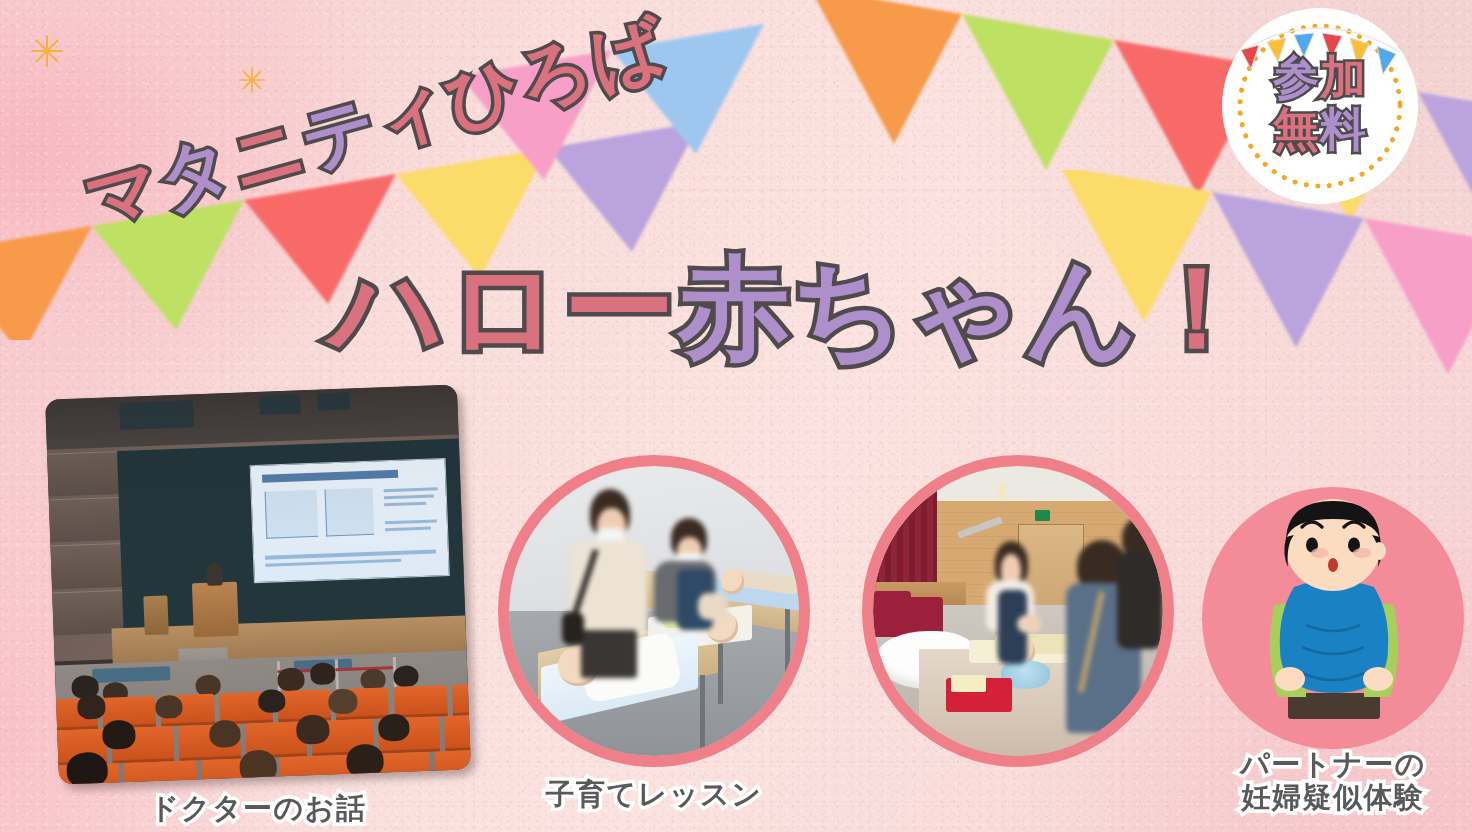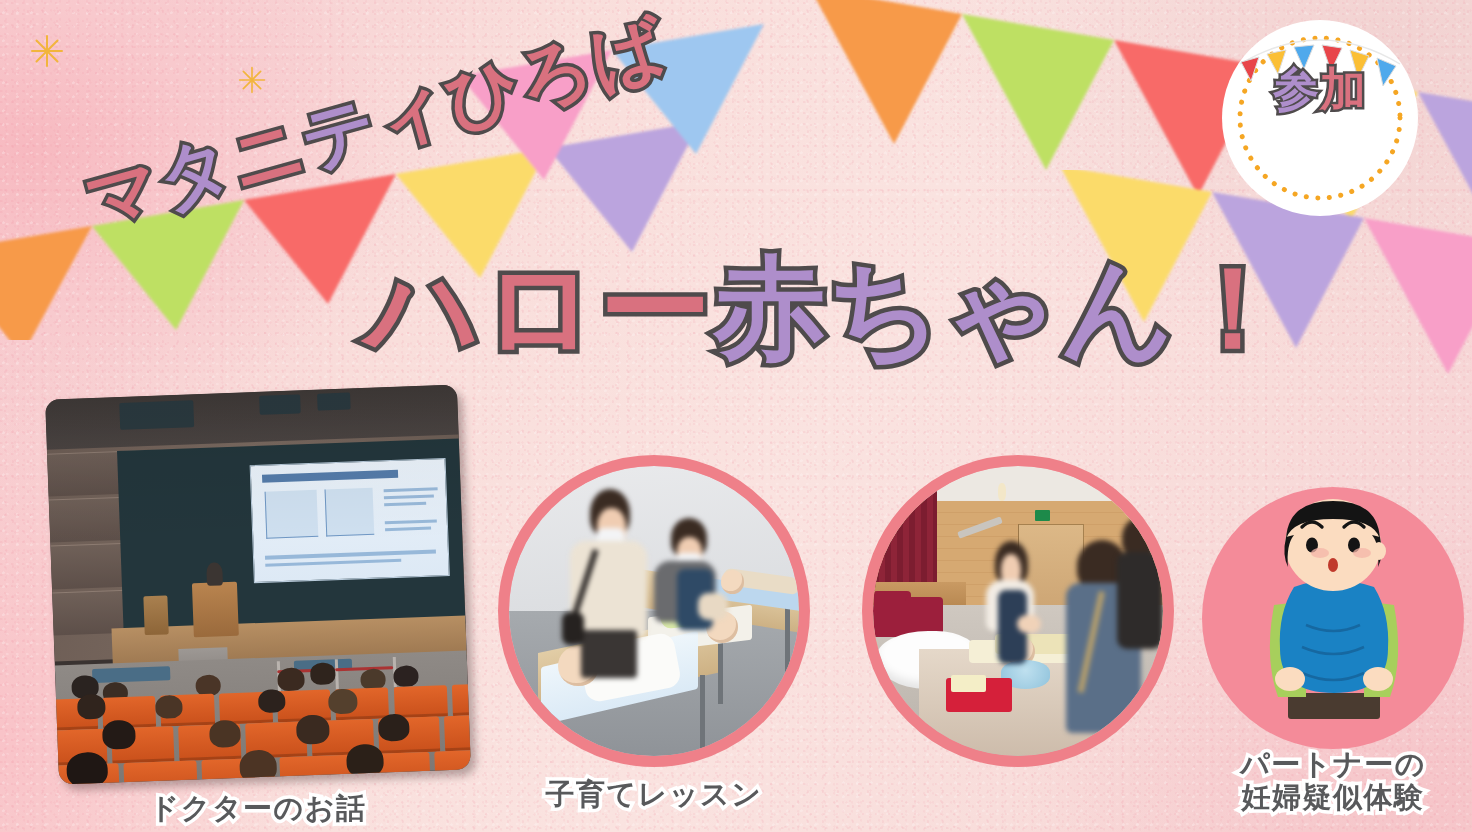--- a/index.html
+++ b/index.html
@@ -61,37 +61,36 @@
   }
   .main-title {
     position: absolute;
     left: 330px;
     top: 253px;
     font-size: 112px;
     font-weight: 700;
     letter-spacing: 2px;
     line-height: 1;
     white-space: nowrap;
-    margin-left: 36px;
   }
   .kana {
     display: inline-block;
     -webkit-text-stroke: 9px #4f4b4c;
     paint-order: stroke fill;
     text-shadow:
       0 0 0 #4f4b4c;
   }
   .sub-title .kana { -webkit-text-stroke-width: 7px; }
   .k-pink  { color: #d9717f; }
   .k-purp  { color: #ae8ecb; }
   
   .badge {
     position: absolute;
     left: 1222px;
-    top: 20px;
+    top: 8px;
     width: 196px;
     height: 196px;
   }
   .badge-disc {
     position: absolute;
     inset: 0;
     border-radius: 50%;
     background: #ffffff;
   }
   .badge-text {
@@ -279,20 +278,21 @@
       <path d="M18,44 Q98,-4 178,44" fill="none" stroke="#e8e8e8" stroke-width="1.4"></path>
       <polygon points="19,42 37,37 29,61" fill="#e8454a" stroke="#dcdcdc" stroke-width="1"></polygon>
       <polygon points="45,34 64,30 56,54" fill="#fbbf35" stroke="#dcdcdc" stroke-width="1"></polygon>
       <polygon points="72,27 92,25 82,49" fill="#4fa9ec" stroke="#dcdcdc" stroke-width="1"></polygon>
       <polygon points="100,25 120,28 109,51" fill="#e8454a" stroke="#dcdcdc" stroke-width="1"></polygon>
       <polygon points="128,30 147,36 136,58" fill="#fbbf35" stroke="#dcdcdc" stroke-width="1"></polygon>
       <polygon points="155,38 174,46 161,66" fill="#4fa9ec" stroke="#dcdcdc" stroke-width="1"></polygon>
     </svg>
     <div class="badge-text">
       <div><span class="kana k-purp">参</span><span class="kana k-pink">加</span></div>
+      <div><span class="kana k-pink">無</span><span class="kana k-purp">料</span></div>
     </div>
   </div>
 
   <div class="photo-rect">
     <div class="scene">
       <div class="lh-wall"></div>
       <div class="lh-ceiling"></div>
       <div class="lh-vent" style="left:18%;top:1.5%;width:18%;height:7%;"></div>
       <div class="lh-vent" style="left:52%;top:1%;width:10%;height:5%;"></div>
       <div class="lh-vent" style="left:66%;top:1%;width:8%;height:4.5%;"></div>

